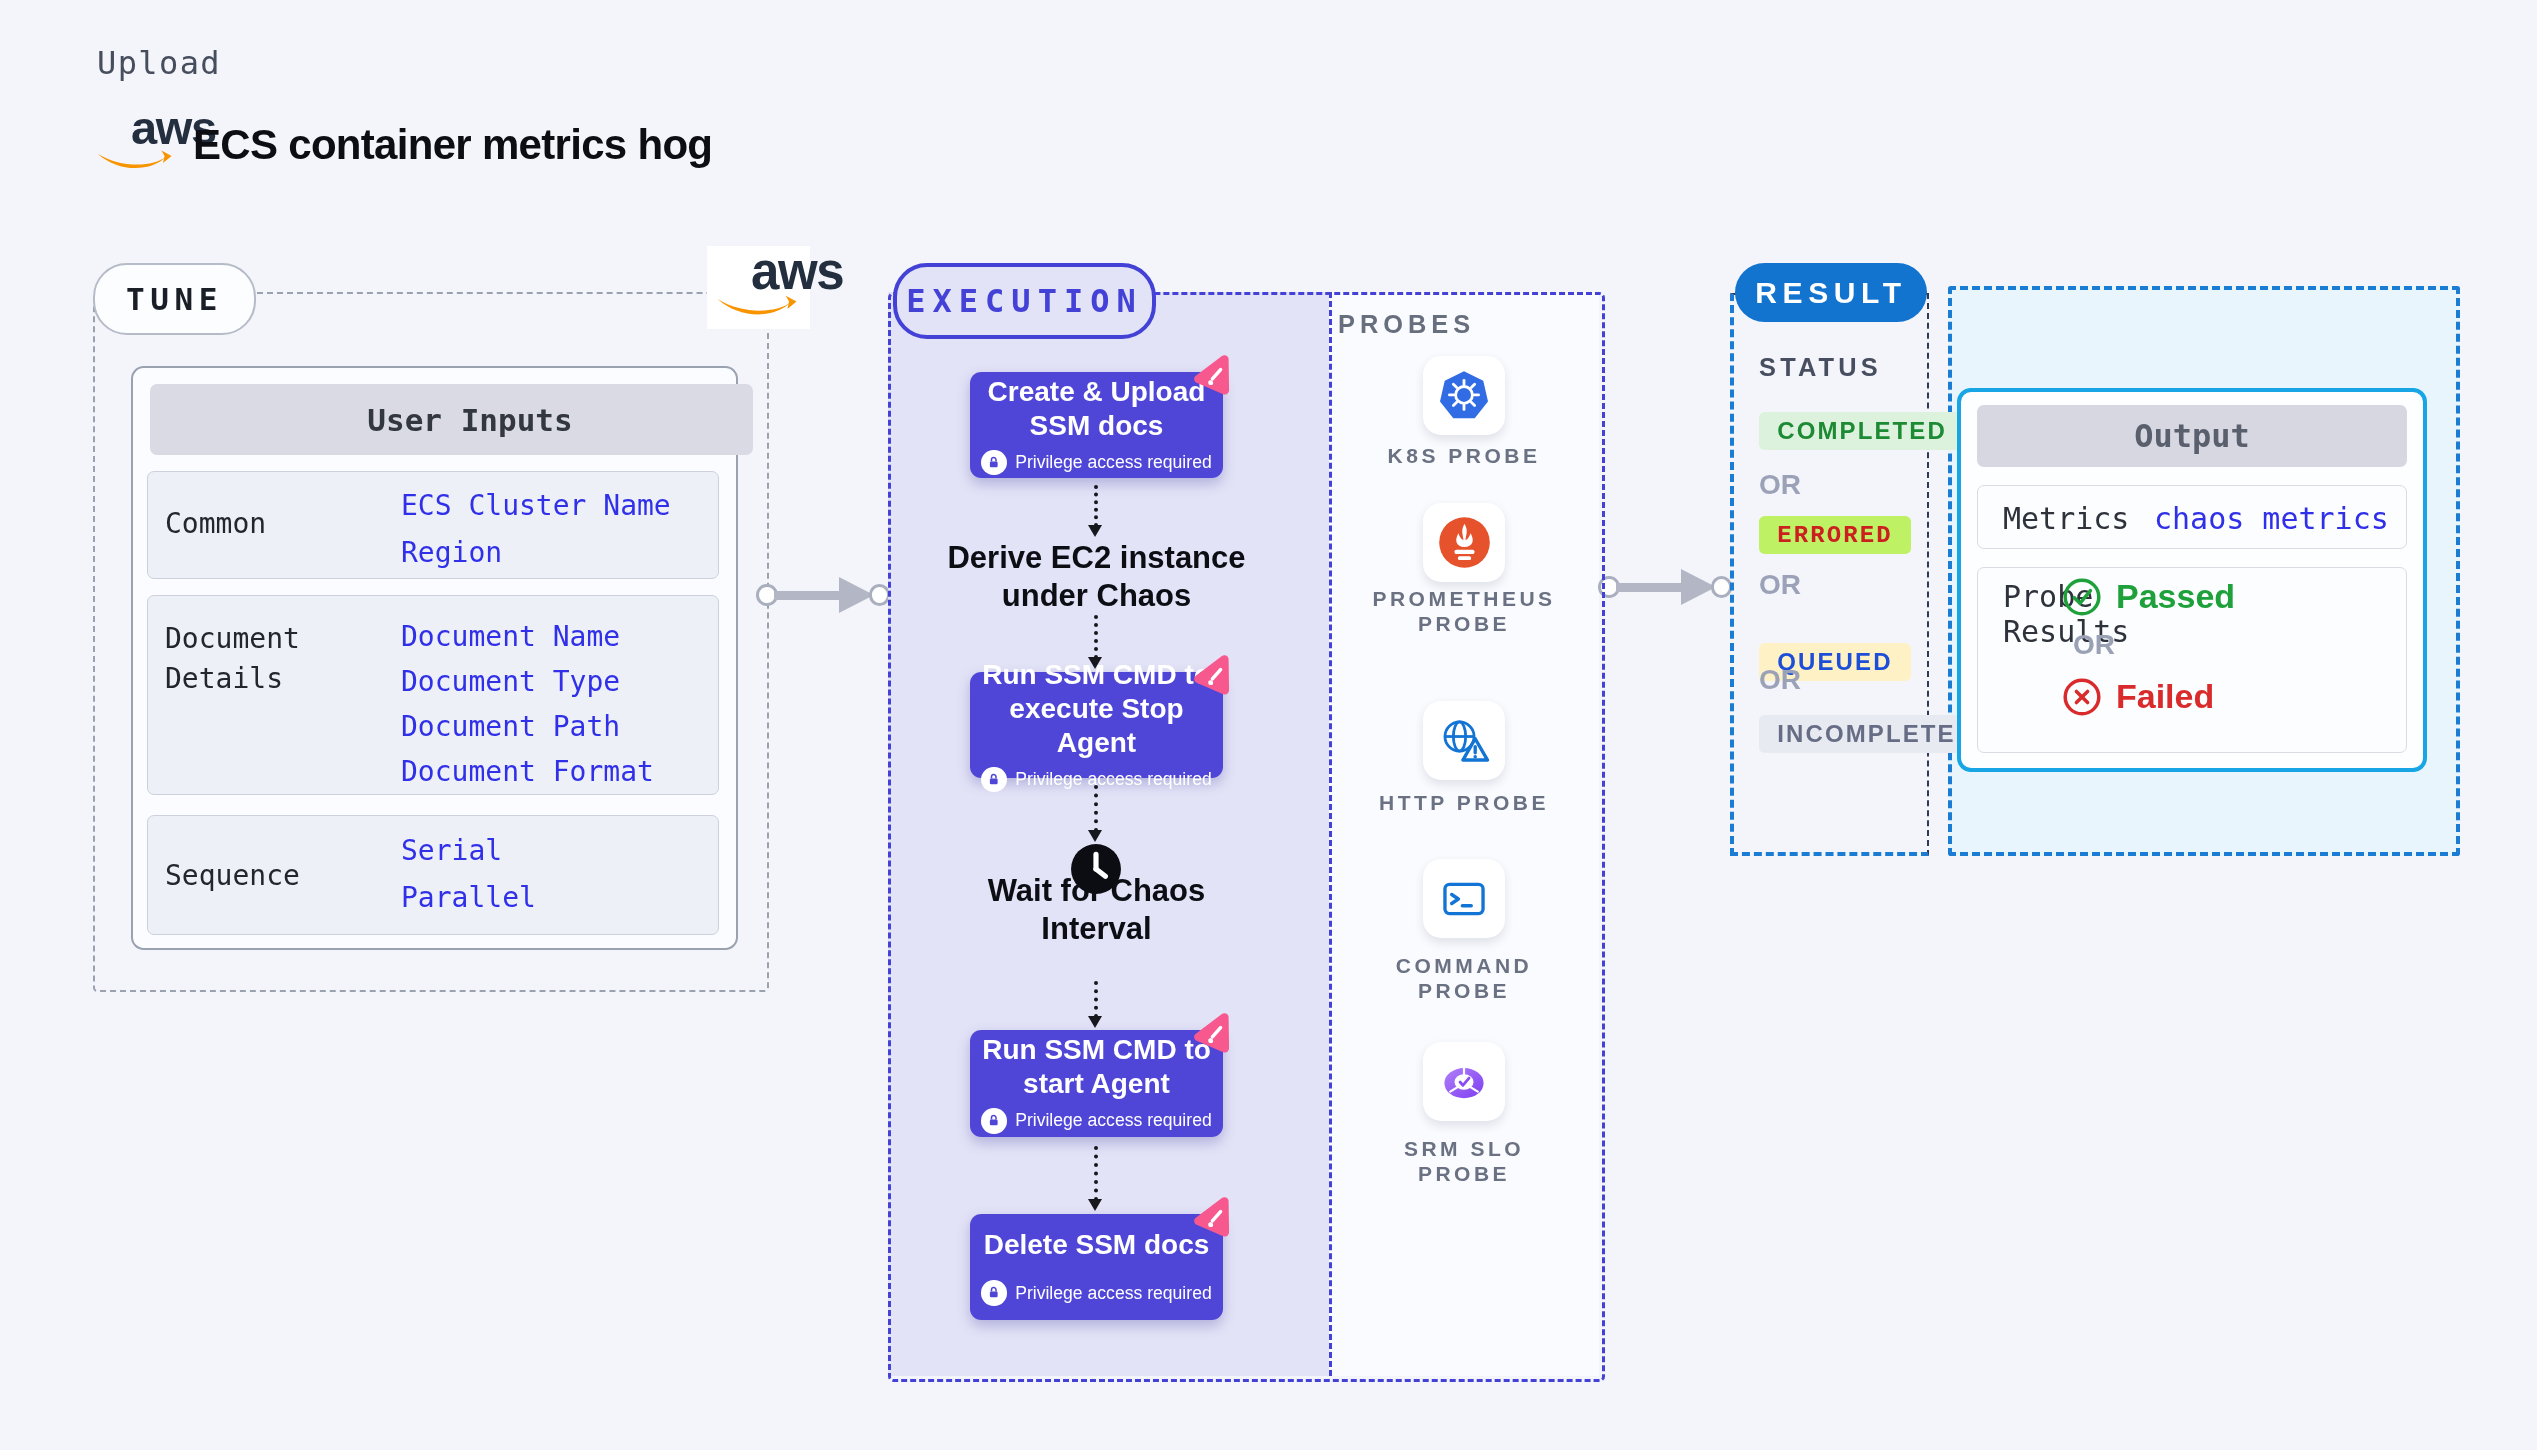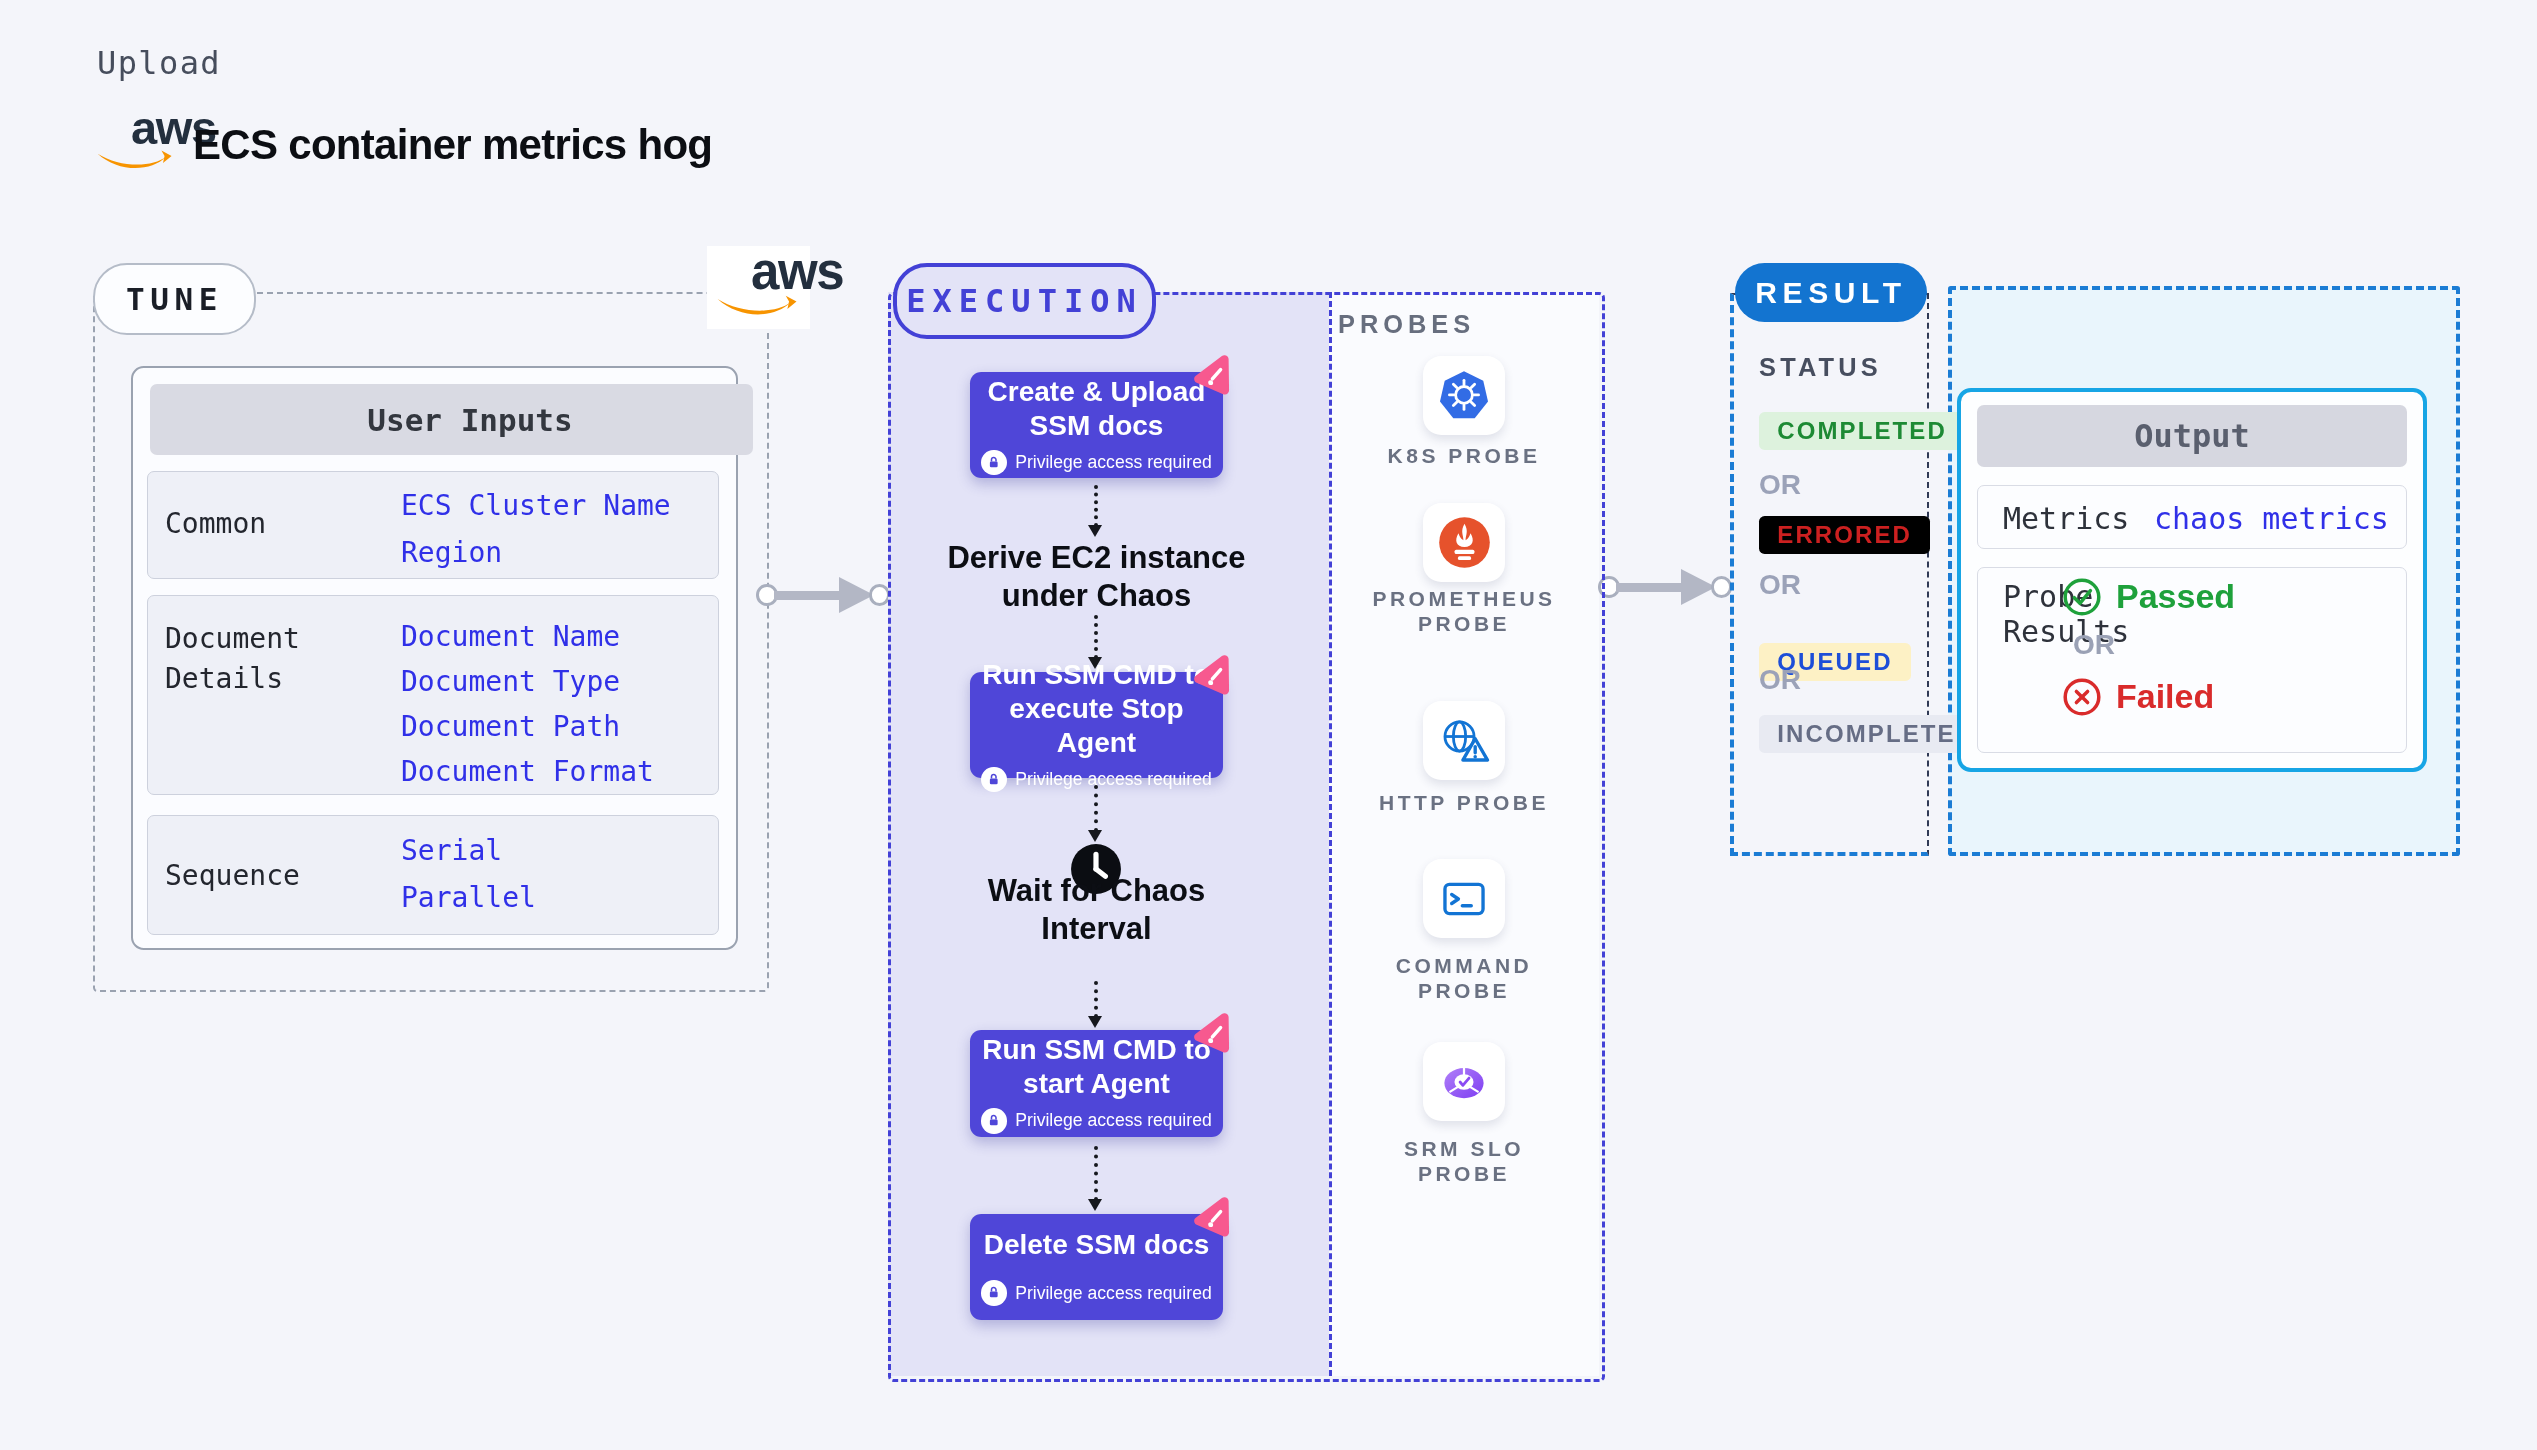--- a/index.html
+++ b/index.html
@@ -88,21 +88,21 @@
               border-left:4.2px dashed #1b7cd4;border-bottom:4.2px dashed #1b7cd4;
               border-top:2.1px dashed #303a55;border-right:2.1px dashed #303a55;}
   .output-box{left:1948px;top:286px;width:512px;height:570px;background:#e9f5fc;border:4.2px dashed #1b7cd4;
               border-radius:2.8px;box-sizing:border-box;}
   .result-badge{left:1735px;top:263px;width:192px;height:59px;border-radius:30px;background:#1374d0;
                 color:#ffffff;font-size:30px;font-weight:bold;letter-spacing:5.6px;z-index:3;}
   .status-label{left:1759px;top:353px;font-size:25.4px;font-weight:bold;letter-spacing:4.2px;color:#474e5f;}
   .status-badge{left:1759px;height:38px;border-radius:5.6px;font-size:24px;font-weight:bold;letter-spacing:2.1px;
                 display:inline-flex;align-items:center;padding:0 18.3px;white-space:nowrap;}
   .st-completed{top:412px;background:#ddf2dd;color:#1d8a34;}
-  .st-errored{top:516px;background:#000000;color:#cc2020;}
+  .st-errored{top:516px;background:#bef264;color:#cc2020;font-family:Liberation Mono, monospace;}
   .st-queued{top:643px;background:#fdf1c5;color:#1d4ed8;}
   .st-incompleted{top:715px;background:#e8eaf2;color:#666d85;}
   .or-sep{left:1759px;font-size:28px;font-weight:bold;color:#9ba2b8;}
   .or1{top:469px;} .or2{top:569px;} .or3{top:664px;}
 
   .output-card{left:1957px;top:388px;width:470px;height:384px;background:#fdfeff;border:4.2px solid #17a5e5;border-radius:14px;box-sizing:border-box;}
   .output-header{left:1977px;top:405px;width:430px;height:62px;background:#d6d7e0;border-radius:7px;
                  font-size:32px;font-weight:bold;color:#5a5f6e;}
   .metrics-row{left:1977px;top:485px;width:430px;height:64px;background:#fcfdff;border:1.4px solid #d9dce5;border-radius:7px;box-sizing:border-box;}
   .metrics-label{left:2003px;top:501px;font-size:30px;color:#2e323b;text-align:center;}

